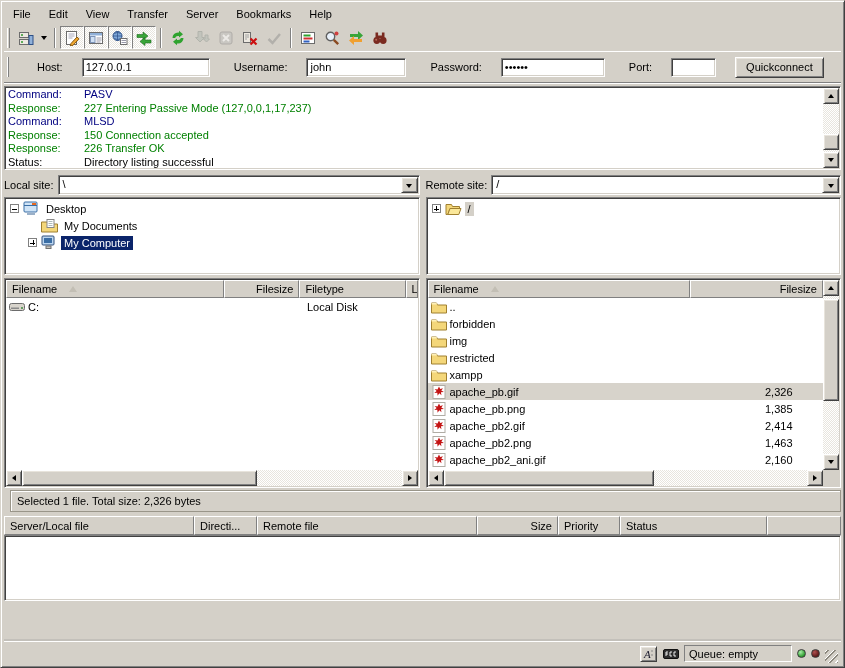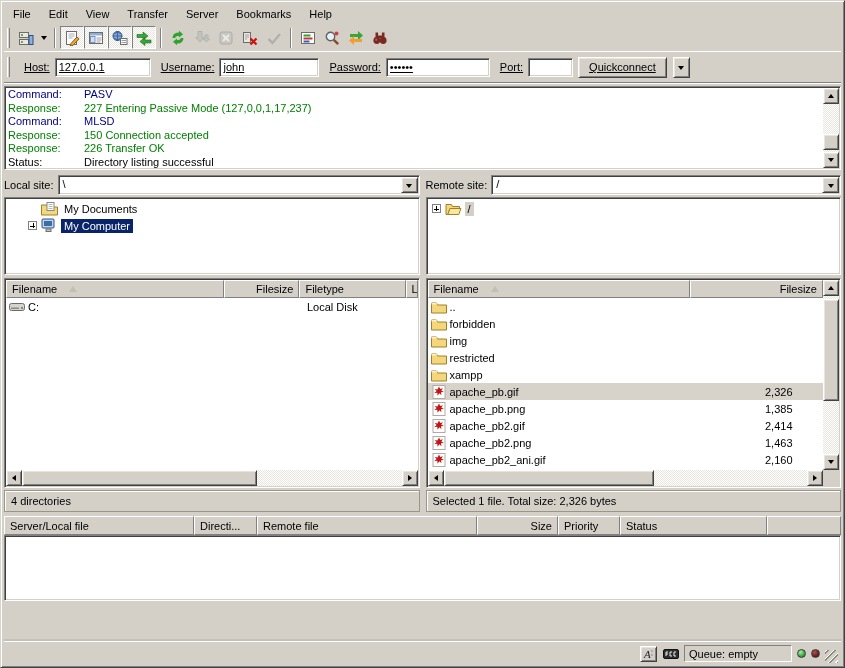--- a/index.html
+++ b/index.html
@@ -40,21 +40,21 @@
   .tbtn { width:24px; height:23px; display:flex; align-items:center; justify-content:center; border:1px solid transparent; }
   .tbtn.pressed { border-color:#808080 #fff #fff #808080; background-color:#e8e5de;
              background-image: linear-gradient(45deg,#fff 25%,transparent 25%,transparent 75%,#fff 75%),
                                linear-gradient(45deg,#fff 25%,transparent 25%,transparent 75%,#fff 75%);
              background-size:2px 2px; background-position:0 0,1px 1px; }
   .tbtn.disabled { opacity:.55; filter:grayscale(.7); }
   .tarrow { width:12px; height:23px; display:flex; align-items:center; justify-content:center; }
   .tri-d { width:0; height:0; border:3px solid transparent; border-top:4px solid #000; margin-top:4px; }
 
   
-  .quickbar { height:30px; flex:none; display:flex; align-items:center; gap:5px; padding:0 2px;text-decoration:underline; }
+  .quickbar { height:30px; flex:none; display:flex; align-items:center; gap:19px; padding:0 2px; }
   .qlabel { margin-left:5px; }
   .qinput { height:19px; font:11px "Liberation Sans",sans-serif; padding:1px 3px; outline:none; }
   .qc-btn { height:21px; padding:2px 10px; font:11px "Liberation Sans",sans-serif; cursor:default; }
   .qc-arrow { width:17px; height:21px; display:flex; align-items:center; justify-content:center; margin-left:1px; }
 
   
   .logpane { height:84px; flex:none; margin:2px 0; position:relative; padding:1px 18px 1px 3px; overflow:hidden; }
   .logline { display:flex; line-height:13.5px; white-space:nowrap; }
   .loglabel { width:76px; flex:none; }
   .log-cmd { color:#000080; }
@@ -265,21 +265,21 @@
           <circle cx="4.8" cy="10.5" r="3.4" fill="#7a2a20"></circle>
           <circle cx="11.2" cy="10.5" r="3.4" fill="#7a2a20"></circle>
           <circle cx="4.2" cy="9.8" r="1" fill="#b86a5a"></circle>
         </svg>
     </div>
   </div>
 
   <div class="quickbar">
     <div class="tgrip"></div>
     <span class="qlabel">Host:</span>
-    <input class="qinput sunken" style="width: 96px;" value="127.0.0.1">
+    <input class="qinput sunken" style="width: 128px;" value="127.0.0.1">
     <span class="qlabel">Username:</span>
     <input class="qinput sunken" style="width: 100px;" value="john">
     <span class="qlabel">Password:</span>
     <input class="qinput sunken" style="width: 104px;" value="••••••">
     <span class="qlabel">Port:</span>
     <input class="qinput sunken" style="width: 45px;" value="">
     <button class="qc-btn raised">Quickconnect</button>
     <div class="qc-arrow raised">
         <span class="tri-d"></span>
       </div>
@@ -330,20 +330,30 @@
       <div class="sitebar">
         <span>Local site:</span>
         <div class="combo sunken">
           <span class="combo-val">\</span>
           <span class="combo-btn raised">
               <span class="tri-d"></span>
             </span>
         </div>
       </div>
       <div class="treebox sunken">
+        <div class="trow" style="padding-left:4px">
+          <span class="texp"></span>
+          <svg class="ticon16" viewBox="0 0 17 15">
+              <rect x="1" y="1" width="13" height="10" rx="1" fill="#cfe4f7" stroke="#3a6ea5"></rect>
+              <path d="M1 4.5h13" stroke="#3a6ea5"></path>
+              <rect x="9" y="2" width="4" height="2" fill="#e86820"></rect>
+              <rect x="4" y="12" width="8" height="2" fill="#9ab0c8"></rect>
+            </svg>
+          <span class="tlabel">Desktop</span>
+        </div>
         <div class="trow" style="padding-left:22px">
           <span class="texp-space"></span>
           <svg class="ticon16" viewBox="0 0 17 14">
               <path d="M.5 3.5h5.5l1 2h9.5v8H.5z" fill="#f4d77a" stroke="#a08030"></path>
               <rect x="6" y="1" width="7" height="8" fill="#fff" stroke="#888"></rect>
               <path d="M7.5 3h4M7.5 5h4M7.5 7h4" stroke="#9aa" stroke-width="0.8"></path>
             </svg>
           <span class="tlabel">My Documents</span>
         </div>
         <div class="trow" style="padding-left:22px">
@@ -567,23 +577,20 @@
           <div class="sbtn raised">
               <span class="tri-r"></span>
             </div>
         </div>
         <div class="corner"></div>
       </div>
     </div>
   </div>
 
   <div class="statusrow">
-    <div class="statpanel">
-        <span>4 directories</span>
-      </div>
     <div class="vsplit"></div>
     <div class="statpanel">
         <span>Selected 1 file. Total size: 2,326 bytes</span>
       </div>
   </div>
 
   <div class="queuewrap">
     <div class="qhead">
       <div class="hcell qh" style="width:190px">
           <span>Server/Local file</span>

